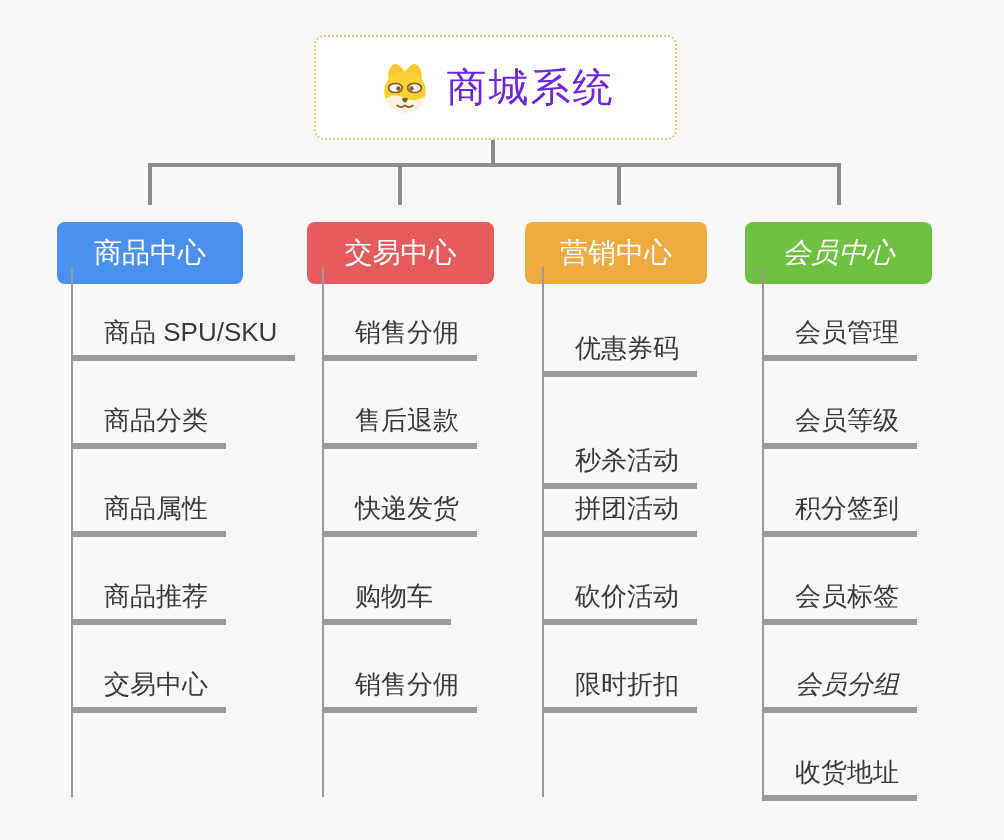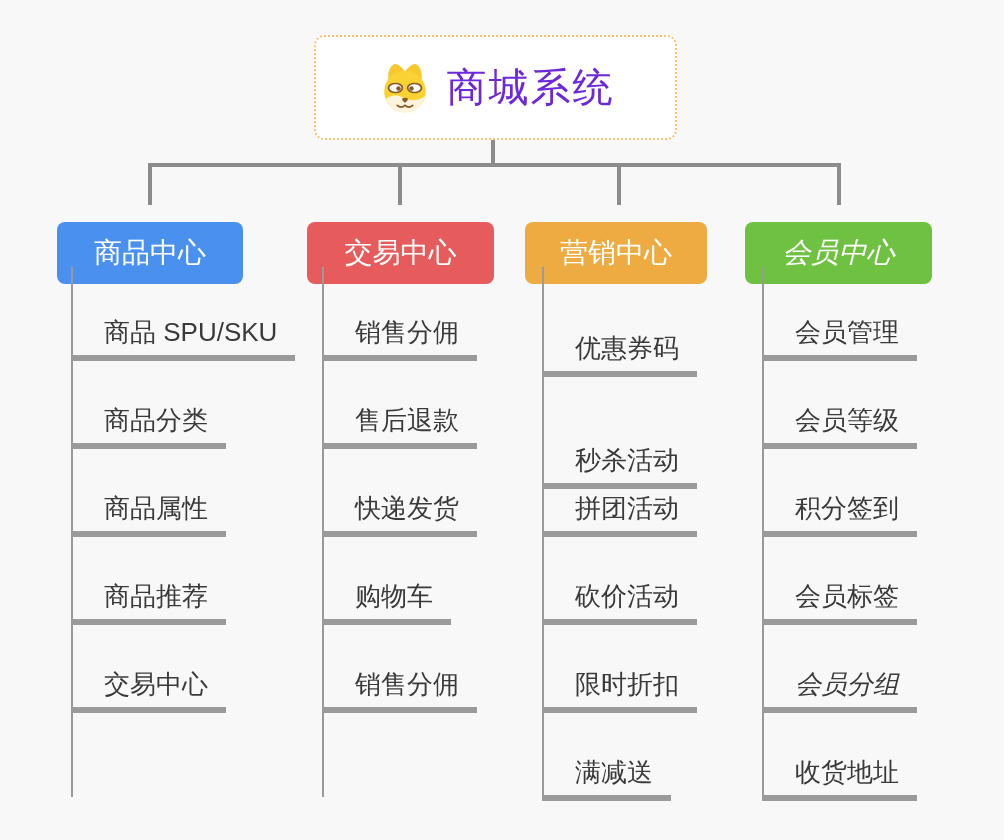--- a/index.html
+++ b/index.html
@@ -156,21 +156,20 @@
       <div class="branch-box" style="background: rgb(237, 171, 66);">
         <span>营销中心</span>
       </div>
       <div class="trunk" style="background: rgb(154, 154, 154);"></div>
       <div class="subcol">
           <div class="sub-item" style="border-bottom-color: rgb(154, 154, 154); margin-top: 16px;">优惠券码</div>
           <div class="sub-item" style="border-bottom-color: rgb(154, 154, 154); margin-top: 40px;">秒杀活动</div>
           <div class="sub-item" style="border-bottom-color: rgb(154, 154, 154);">拼团活动</div>
           <div class="sub-item" style="border-bottom-color: rgb(154, 154, 154);">砍价活动</div>
           <div class="sub-item" style="border-bottom-color: rgb(154, 154, 154);">限时折扣</div>
-          <div class="sub-item" style="border-bottom-color: rgb(154, 154, 154);">满减送</div>
         </div>
     </div>
 
     <div class="branch c3">
       <div class="conn drop" style="background: rgb(140, 140, 140);"></div>
       <div class="branch-box" style="background: rgb(111, 193, 66);">
         <span>会员中心</span>
       </div>
       <div class="trunk" style="background: rgb(154, 154, 154);"></div>
       <div class="subcol">

